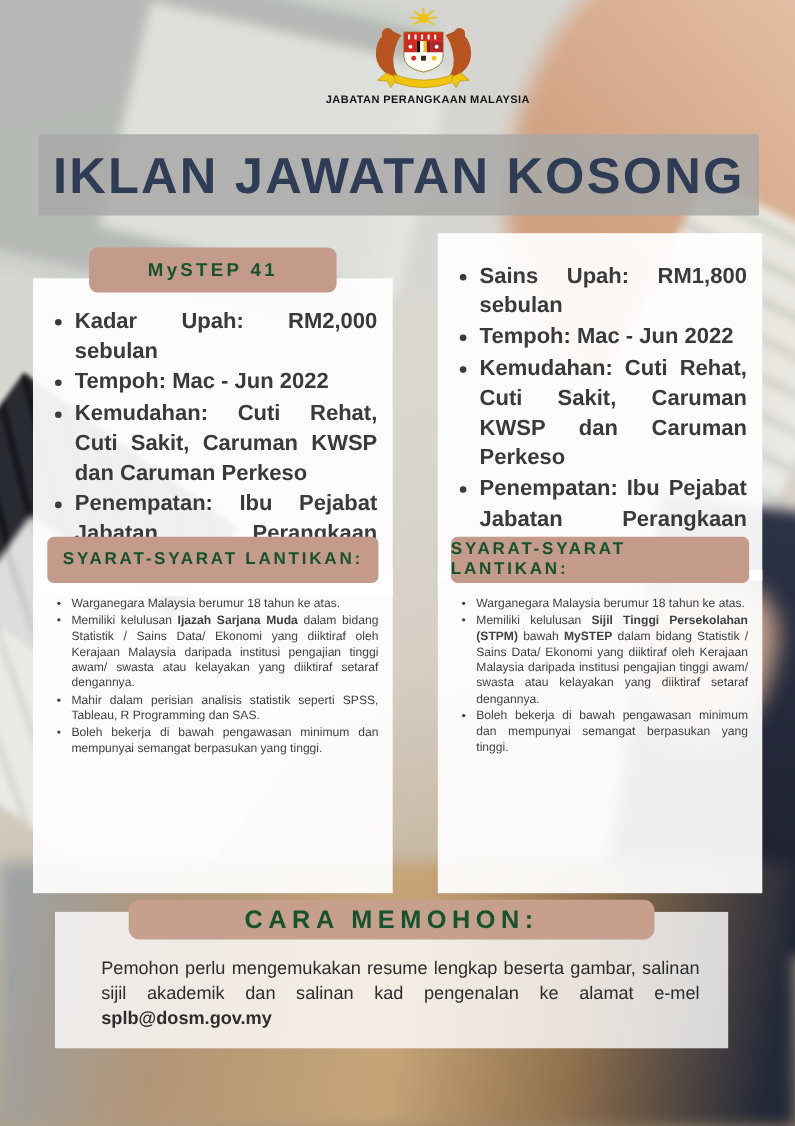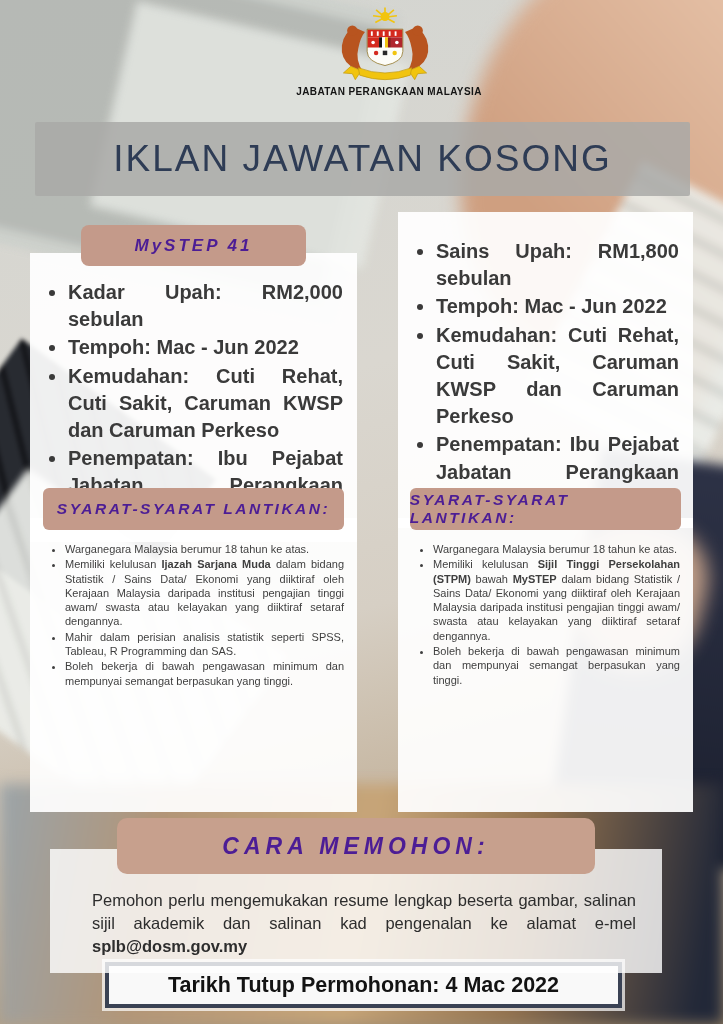--- a/index.html
+++ b/index.html
@@ -34,43 +34,43 @@
     filter:blur(7px);}
   .bg-hand{right:20px;top:520px;width:140px;height:150px;background:#d9b093;
     border-radius:50% 40% 50% 60%;transform:rotate(15deg);filter:blur(10px);opacity:.85;}
   
   .content{position:absolute;inset:0;z-index:1;}
   .crest{position:absolute;left:333px;top:4px;width:104px;height:80px;}
   .agency{position:absolute;left:90px;right:35px;top:86px;text-align:center;
     font-size:10px;font-weight:bold;color:#141414;letter-spacing:.4px;}
   .title-band{position:absolute;left:35px;top:122px;width:655px;height:74px;
     background:rgba(169,169,167,.85);border-radius:2px;display:flex;align-items:center;justify-content:center;}
-  .title-band h1{margin:0;font-size:37px;font-weight:normal;color:#2e3c55;letter-spacing:2px;}
-  .pill{background:#c49a8a;color:#4c1d95;font-weight:bold;display:flex;
-    align-items:center;justify-content:center;margin:0 auto;position:relative;z-index:2;font-style:italic;}
+  .title-band h1{margin:0;font-size:46px;font-weight:bold;color:#2e3c55;letter-spacing:2px;}
+  .pill{background:#c49a8a;color:#14532d;font-weight:bold;display:flex;
+    align-items:center;justify-content:center;margin:0 auto;position:relative;z-index:2;}
   .badge-pill{width:225px;height:41px;border-radius:8px;font-size:17px;letter-spacing:3px;}
   .card{position:relative;z-index:1;background:rgba(255,255,255,.93);}
   .col{position:absolute;width:327px;}
   .col.right{width:295px;}
   .row1{top:225px;}
   .row2{top:488px;}
   .col.left{left:30px;}
   .col.right{left:398px;}
   .details-card{margin-top:-13px;padding:26px 14px 14px 12px;min-height:160px;}
   .details-card ul{margin:0;padding-left:26px;}
   .details-card li{font-size:20px;font-weight:bold;color:#3a3a3a;line-height:1.36;
     text-align:justify;text-align-last:left;margin-bottom:1px;}
   .syarat-pill{width:92%;height:42px;border-radius:6px;font-size:15.5px;letter-spacing:2.5px;}
   .syarat-card{margin-top:-12px;padding:24px 13px 12px 11px;min-height:258px;}
   .syarat-card ul{margin:0;padding-left:24px;}
   .syarat-card li{font-size:11px;color:#3f3f3f;line-height:1.3;
     text-align:justify;text-align-last:left;margin-bottom:1px;}
   .b{font-weight:bold;}
   .cara{position:absolute;left:50px;top:818px;width:612px;}
-  .cara-pill{width:478px;height:56px;border-radius:10px;font-size:23px;letter-spacing:5px;background:#c7a08d;}
+  .cara-pill{width:478px;height:36px;border-radius:10px;font-size:23px;letter-spacing:5px;background:#c7a08d;}
   .cara-card{margin-top:-25px;background:rgba(255,255,255,.8);padding:40px 26px 16px 42px;}
   .cara-card p{margin:0;font-size:16.5px;color:#2d2d2d;line-height:1.38;
     text-align:justify;text-align-last:left;}
   .deadline{position:absolute;left:105px;top:962px;width:509px;height:38px;
     background:#f9f9f9;border:4px solid #3a4254;box-shadow:0 0 0 3px rgba(255,255,255,.7);
     display:flex;align-items:center;justify-content:center;}
   .deadline span{font-size:21.5px;font-weight:bold;color:#131313;}
 </style>
 </head>
 <body>
@@ -202,18 +202,15 @@
       </div>
     </section>
 
     <section class="cara">
       <div class="pill cara-pill">CARA MEMOHON:</div>
       <div class="card cara-card">
         <p><span>Pemohon perlu mengemukakan resume lengkap beserta gambar, salinan sijil akademik dan salinan kad pengenalan ke alamat e-mel </span><span class="b">splb@dosm.gov.my</span></p>
       </div>
     </section>
 
-    <div class="deadline">
-      <span>Tarikh Tutup Permohonan: 4 Mac 2022</span>
-    </div>
 
   </div>
 </div>
 
 </body></html>

